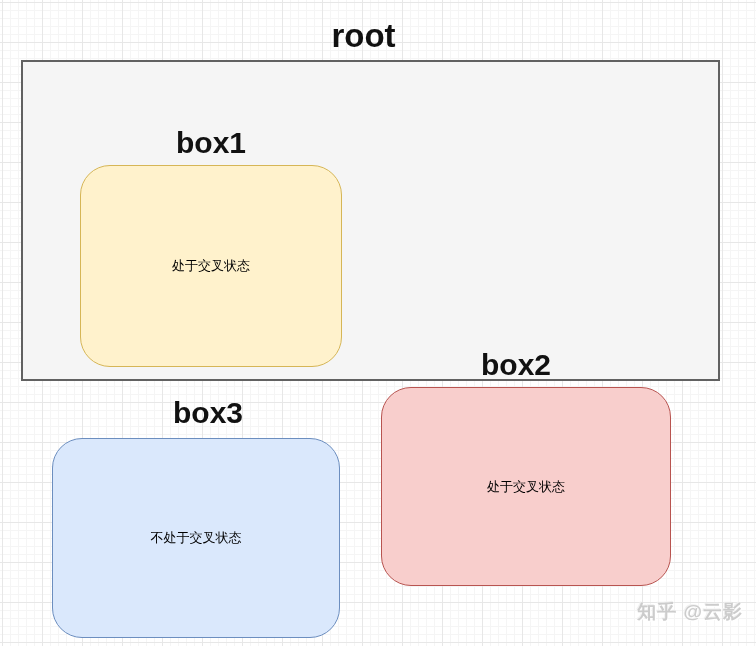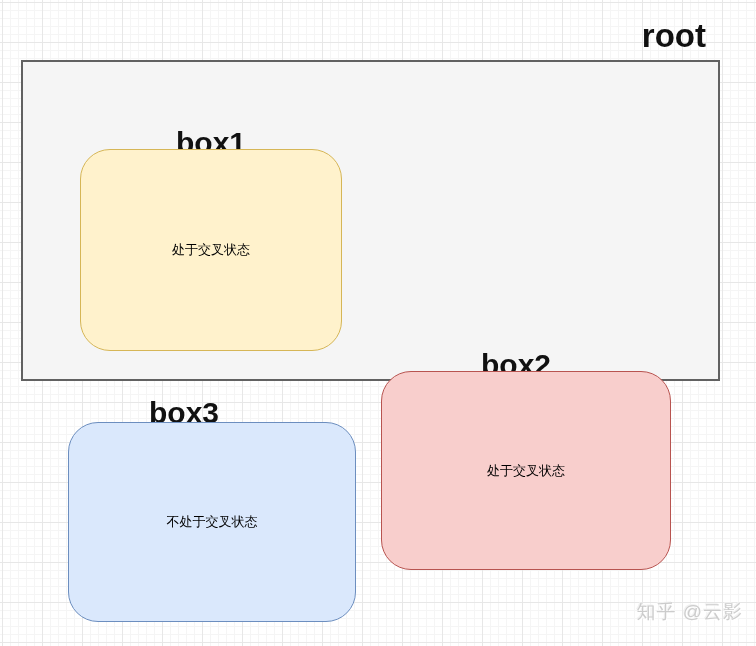--- a/index.html
+++ b/index.html
@@ -23,48 +23,48 @@
   .shape-label {
     font-weight: bold;
     color: #111111;
     text-align: center;
     line-height: 1.1;
     white-space: nowrap;
   }
   .root-title {
     left: 21px; top: 18px; width: 685px;
     font-size: 33px;
-    text-align: right;
   }
   .root-rect {
     left: 21px; top: 60px; width: 699px; height: 321px;
     border: 2px solid #616161;
   }
   .box {
     border-radius: 30px;
     border-style: solid;
     border-width: 1.5px;
     display: flex;
     align-items: center;
     justify-content: center;
     font-size: 13px;
     color: #000000;
     text-align: center;
+    margin-top: 16px;
   }
   .box-label { font-size: 30px; }
   .box1-label { left: 80px;  top: 126px; width: 262px; }
   .box1      { left: 80px;  top: 149px; width: 262px; height: 202px; }
   .box2-label { left: 371px; top: 348px; width: 290px; }
   .box2      { left: 381px; top: 371px; width: 290px; height: 199px; }
-  .box3-label { left: 40px;  top: 396px; width: 288px; }
-  .box3      { left: 68px;  top: 422px; width: 288px; height: 200px; }
+  .box3-label { left: 64px;  top: 396px; width: 288px; }
+  .box3      { left: 52px;  top: 422px; width: 288px; height: 200px; }
   .watermark {
     right: 13px; top: 599px;
     font-size: 19px;
-    font-weight: normal;
+    font-weight: bold;
     color: #cccccc;
     text-shadow: 1px 1px 0 #ffffff, -1px -1px 0 #f2f2f2;
     letter-spacing: 1px;
     white-space: nowrap;
   }
 </style>
 </head>
 <body>
 
 <div class="abs shape-label root-title">root</div>

